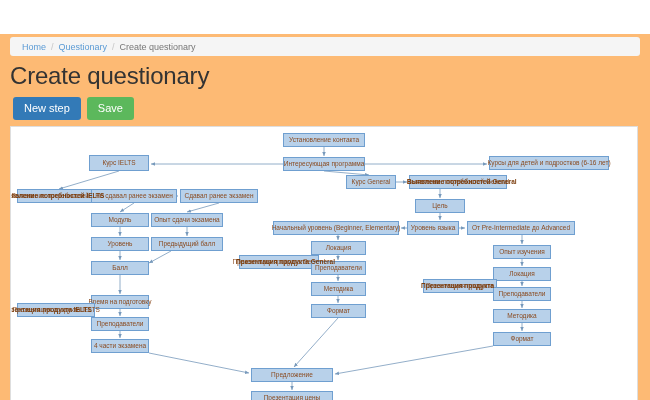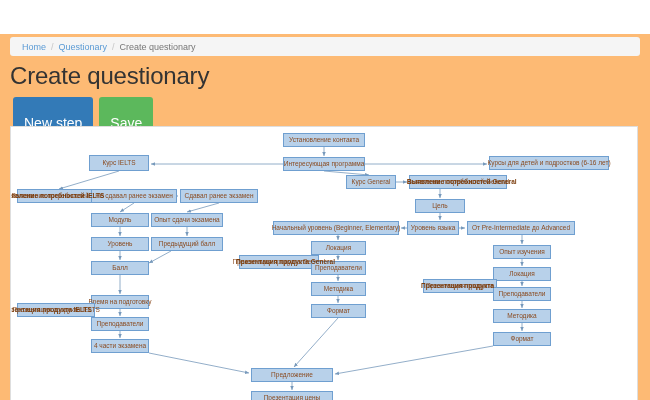--- a/index.html
+++ b/index.html
@@ -63,23 +63,23 @@
     position: absolute;
     left: 13px;
     top: 63px;
     display: flex;
     gap: 6px;
   }
   .btn {
     border: none;
     border-radius: 3px;
     color: #ffffff;
-    font-size: 14px;
+    font-size: 11px;
     font-family: "Liberation Sans", sans-serif;
-    padding: 19px 11px;
+    padding: 6px 11px;
     cursor: pointer;
     line-height: 1;
   }
   .btn-primary { background: #337ab7; }
   .btn-success { background: #5cb85c; }
 
   
   .canvas {
     position: absolute;
     left: 10px;

